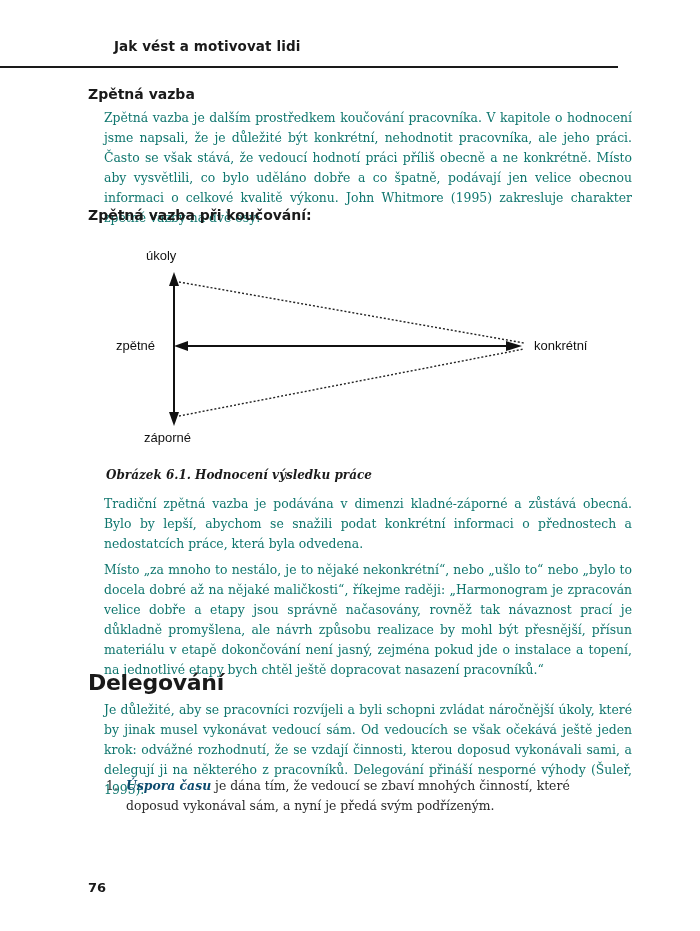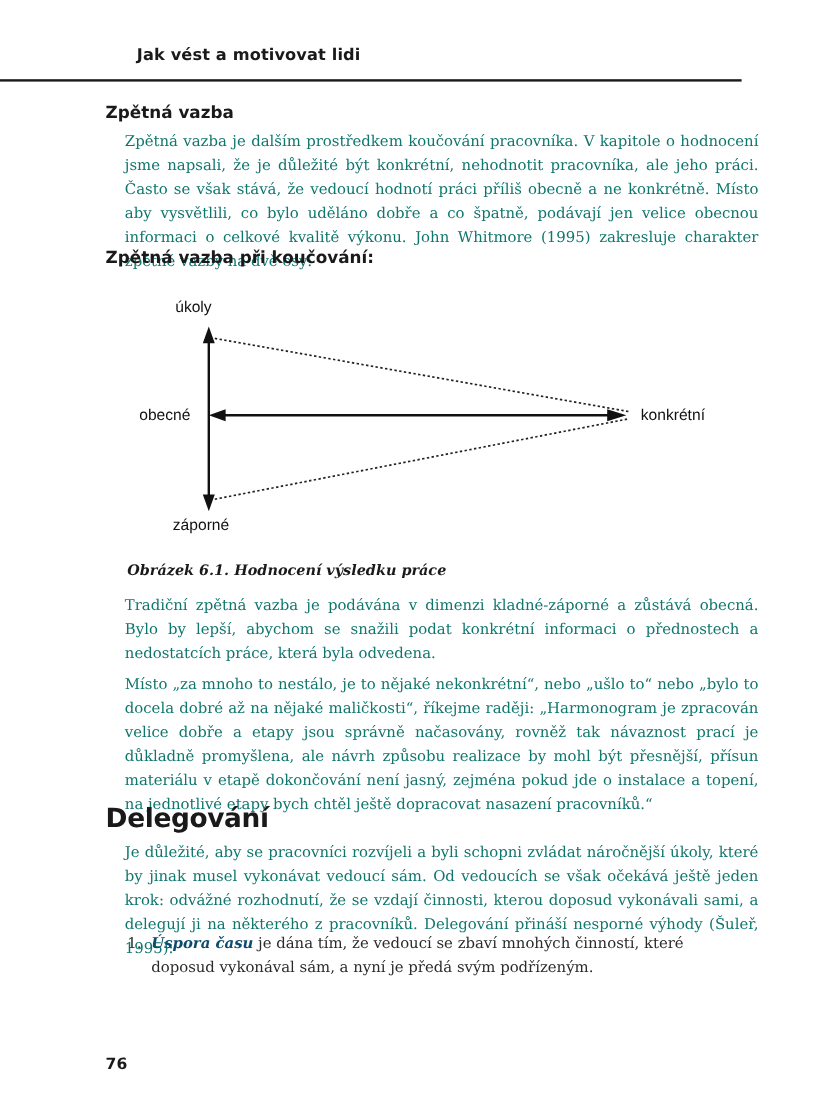--- a/index.html
+++ b/index.html
@@ -67,21 +67,21 @@
     <polygon points="86,188 81,174 91,174" fill="#111"></polygon>
 
     <line x1="96" y1="108" x2="420" y2="108" stroke="#111" stroke-width="2"></line>
     <polygon points="86,108 100,103 100,113" fill="#111"></polygon>
     <polygon points="434,108 418,103 418,113" fill="#111"></polygon>
 
     <line x1="91" y1="44" x2="436" y2="105" stroke="#222" stroke-width="1.4" stroke-dasharray="2,2"></line>
     <line x1="91" y1="178" x2="436" y2="111" stroke="#222" stroke-width="1.4" stroke-dasharray="2,2"></line>
   </svg>
   <span class="fig-label" style="left:58px;top:10px;">úkoly</span>
-  <span class="fig-label" style="left:28px;top:100px;">obecné</span>
+  <span class="fig-label" style="left:28px;top:100px;">zpětné</span>
   <span class="fig-label" style="left:446px;top:100px;">konkrétní</span>
   <span class="fig-label" style="left:56px;top:192px;">záporné</span>
 </div>
 
 <div class="caption">Obrázek 6.1. Hodnocení výsledku práce</div>
 
 <div class="body-text" style="top:494px;">Tradiční zpětná vazba je podávána v dimenzi kladné-záporné a zůstává obecná. Bylo by lepší, abychom se snažili podat konkrétní informaci o přednostech a nedostatcích práce, která byla odvedena.</div>
 <div class="body-text" style="top:560px;">Místo „za mnoho to nestálo, je to nějaké nekonkrétní“, nebo „ušlo to“ nebo „bylo to docela dobré až na nějaké maličkosti“, říkejme raději: „Harmonogram je zpracován velice dobře a etapy jsou správně načasovány, rovněž tak návaznost prací je důkladně promyšlena, ale návrh způsobu realizace by mohl být přesnější, přísun materiálu v etapě dokončování není jasný, zejména pokud jde o instalace a topení, na jednotlivé etapy bych chtěl ještě dopracovat nasazení pracovníků.“</div>
 
 <div class="h1">Delegování</div>

